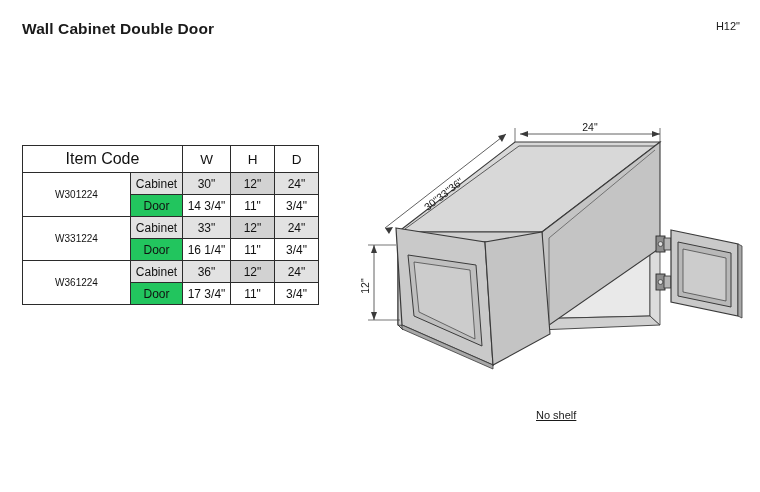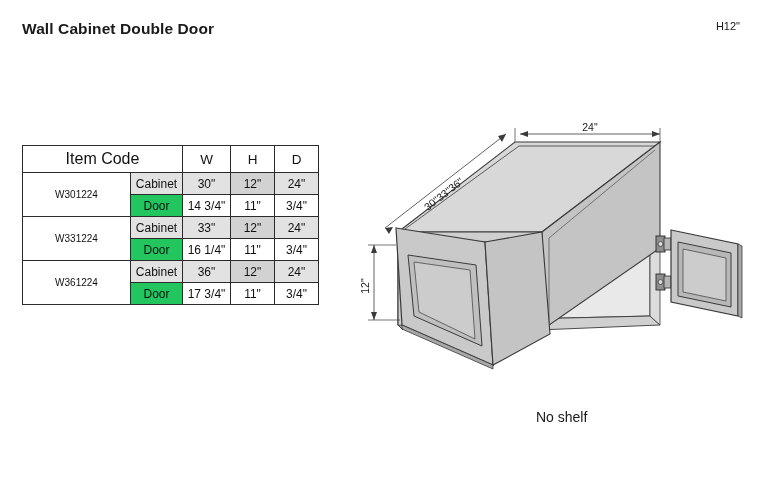--- a/index.html
+++ b/index.html
@@ -105,23 +105,24 @@
     top: 120px;
     width: 390px;
     height: 340px;
   }
   .drawing svg { display: block; }
 
   .noshelf {
     position: absolute;
     left: 536px;
     top: 409px;
-    font-size: 14px;
+    font-size: 11px;
     color: #1a1a1a;
     white-space: nowrap;
+    text-decoration: underline;
   }
   .dim-label {
     font-size: 10.5px;
     fill: #1a1a1a;
     font-family: "Liberation Sans", sans-serif;
   }
 </style>
 </head>
 <body>
 

